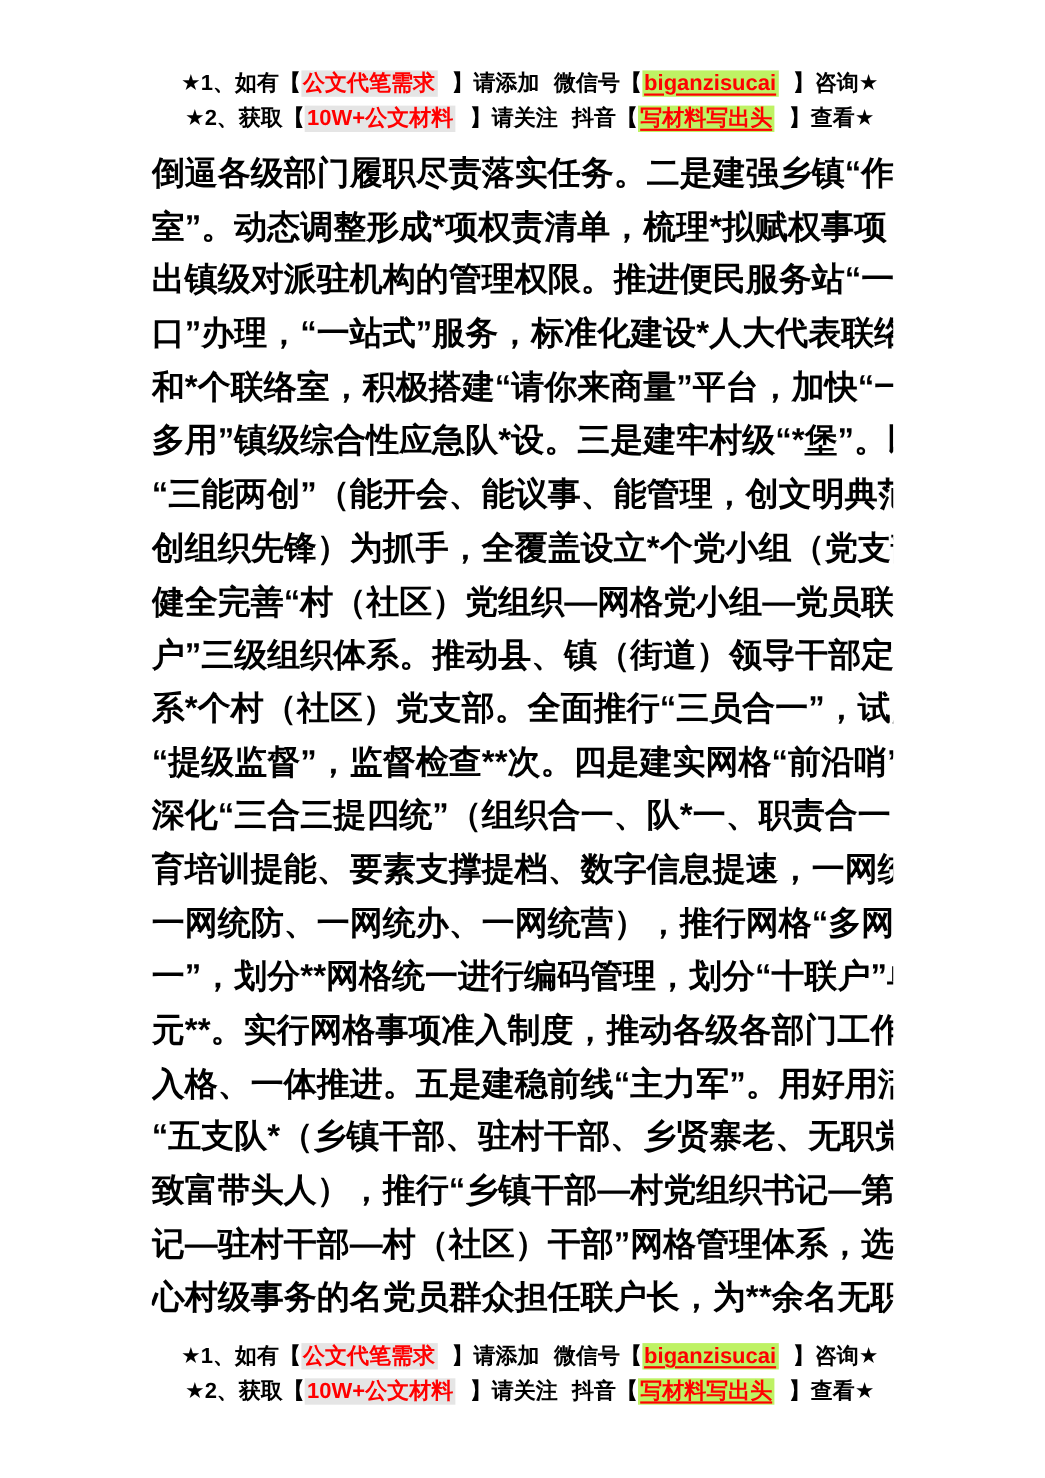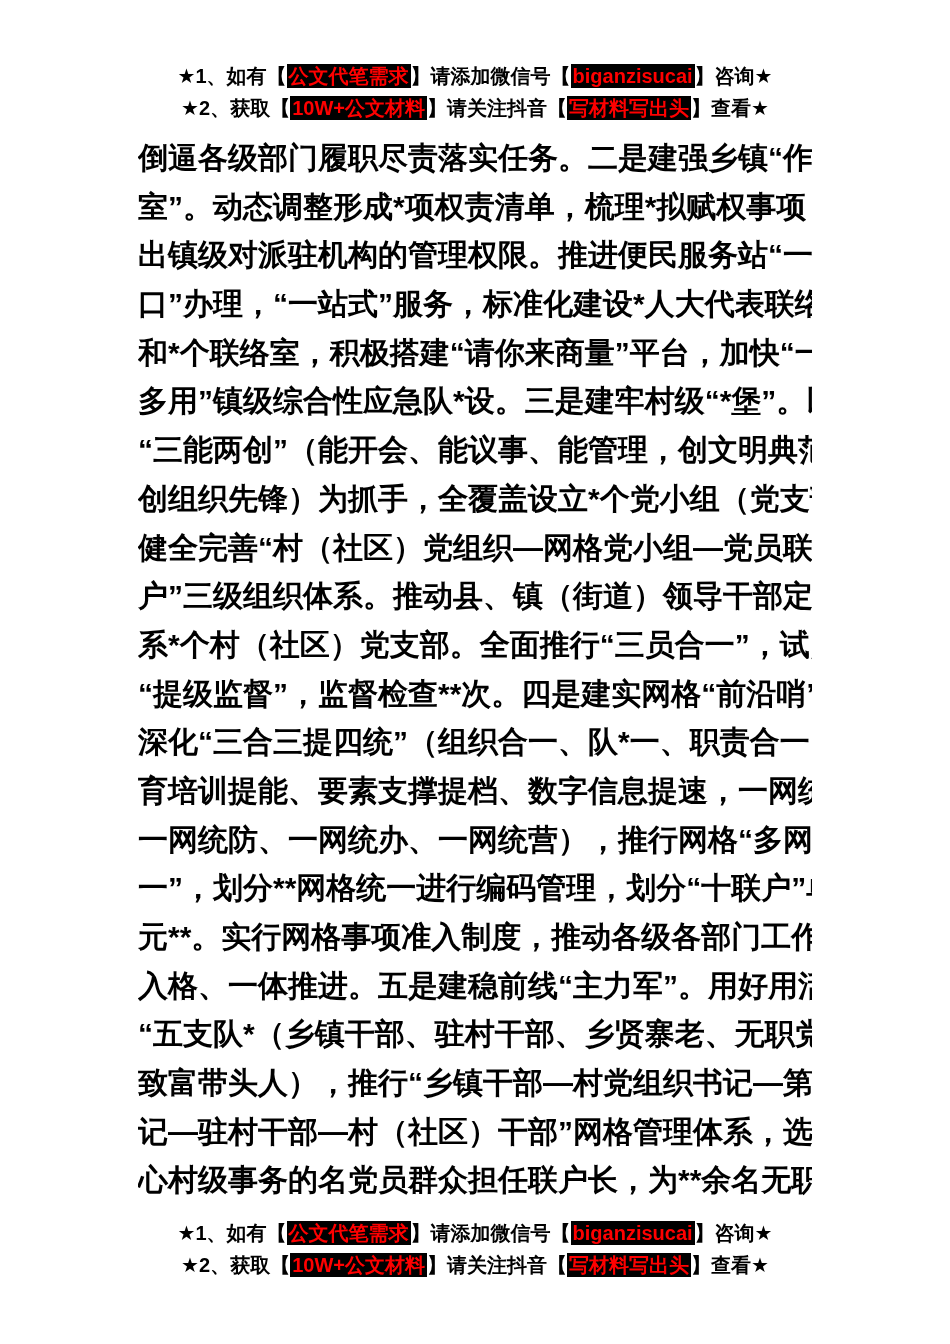--- a/index.html
+++ b/index.html
@@ -16,35 +16,36 @@
   }
   .promo {
     text-align: center;
     font-size: 20px;
     font-weight: bold;
     line-height: 32px;
     white-space: nowrap;
   }
   .promo-top { padding-top: 60px; }
   .promo-bottom { margin-top: 12px; }
-  .seg-plain { color: #000000; }
+  .seg-plain { color: #000000; margin-left: 13px; }
   .seg-red-highlight {
     color: #ff0000;
-    background: #000000;
+    background: #e5e5e5;
     padding: 1px 2px;
   }
   .seg-underline {
     color: #000000;
     text-decoration-thickness: 2px;
     text-underline-offset: 3px;
   }
   .seg-red-highlight-underline {
     color: #ff0000;
-    background: #000000;
+    background: #bef264;
     padding: 1px 2px;
+    text-decoration: underline;
     text-decoration-thickness: 2px;
     text-underline-offset: 3px;
     margin-top: 22px;
   }
   .body-text {
     margin: 10px 138px 0 138px;
     font-size: 30px;
     font-weight: bold;
     color: #000000;
   }

